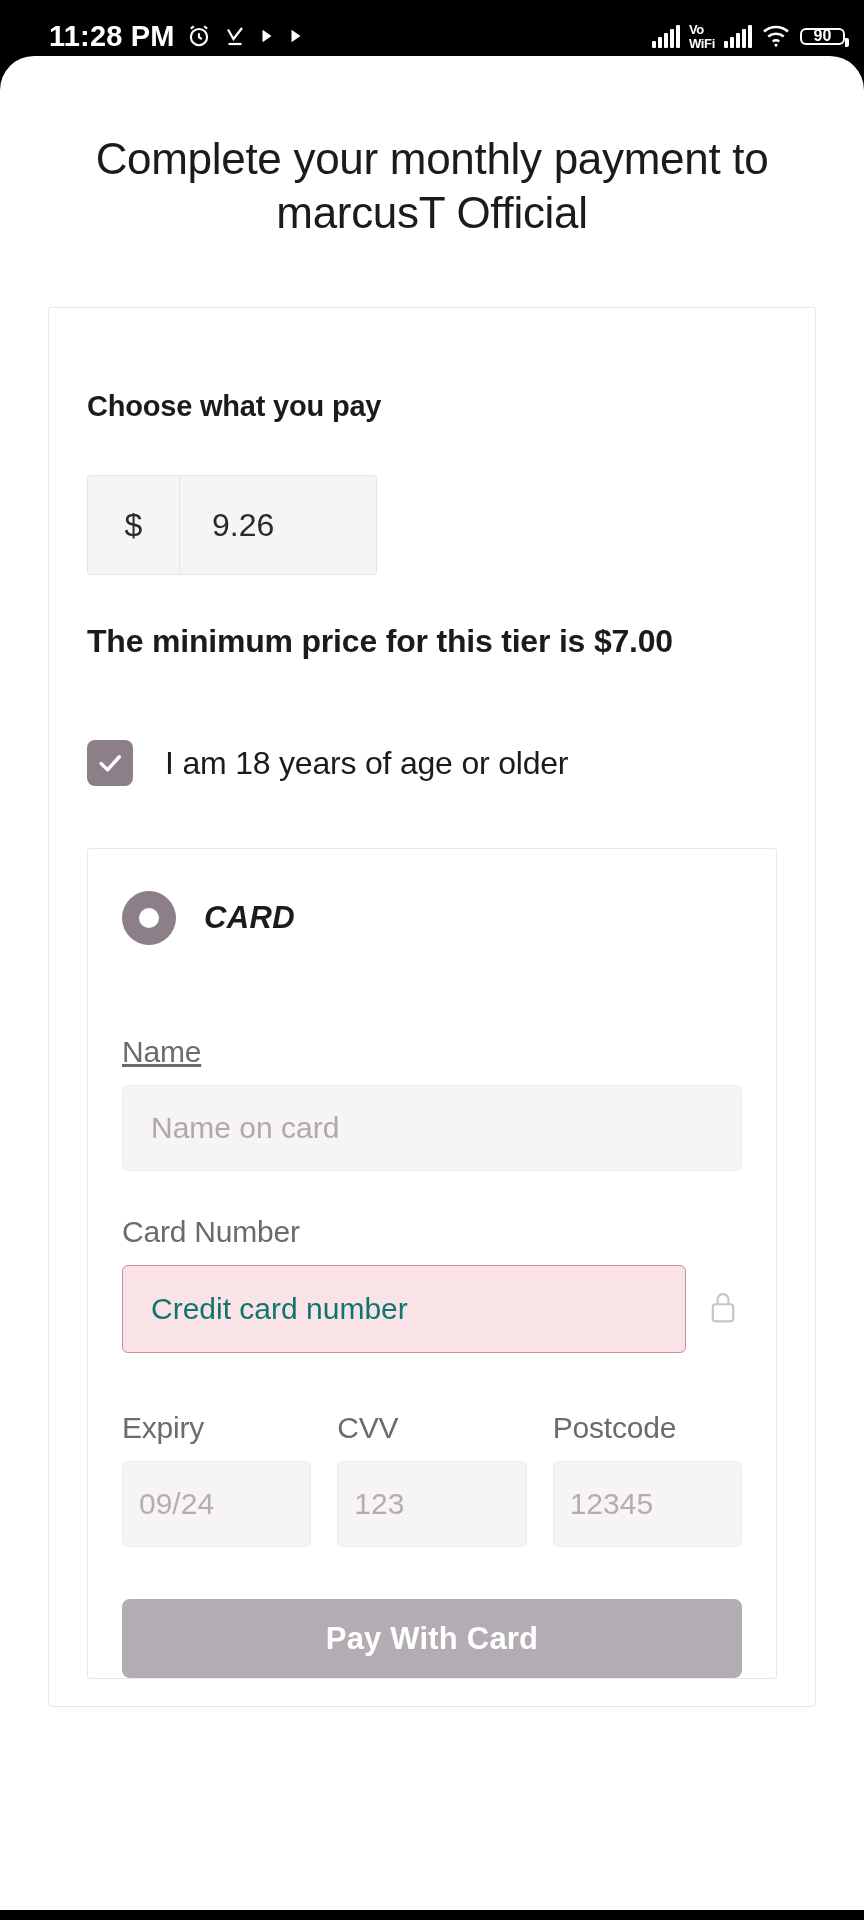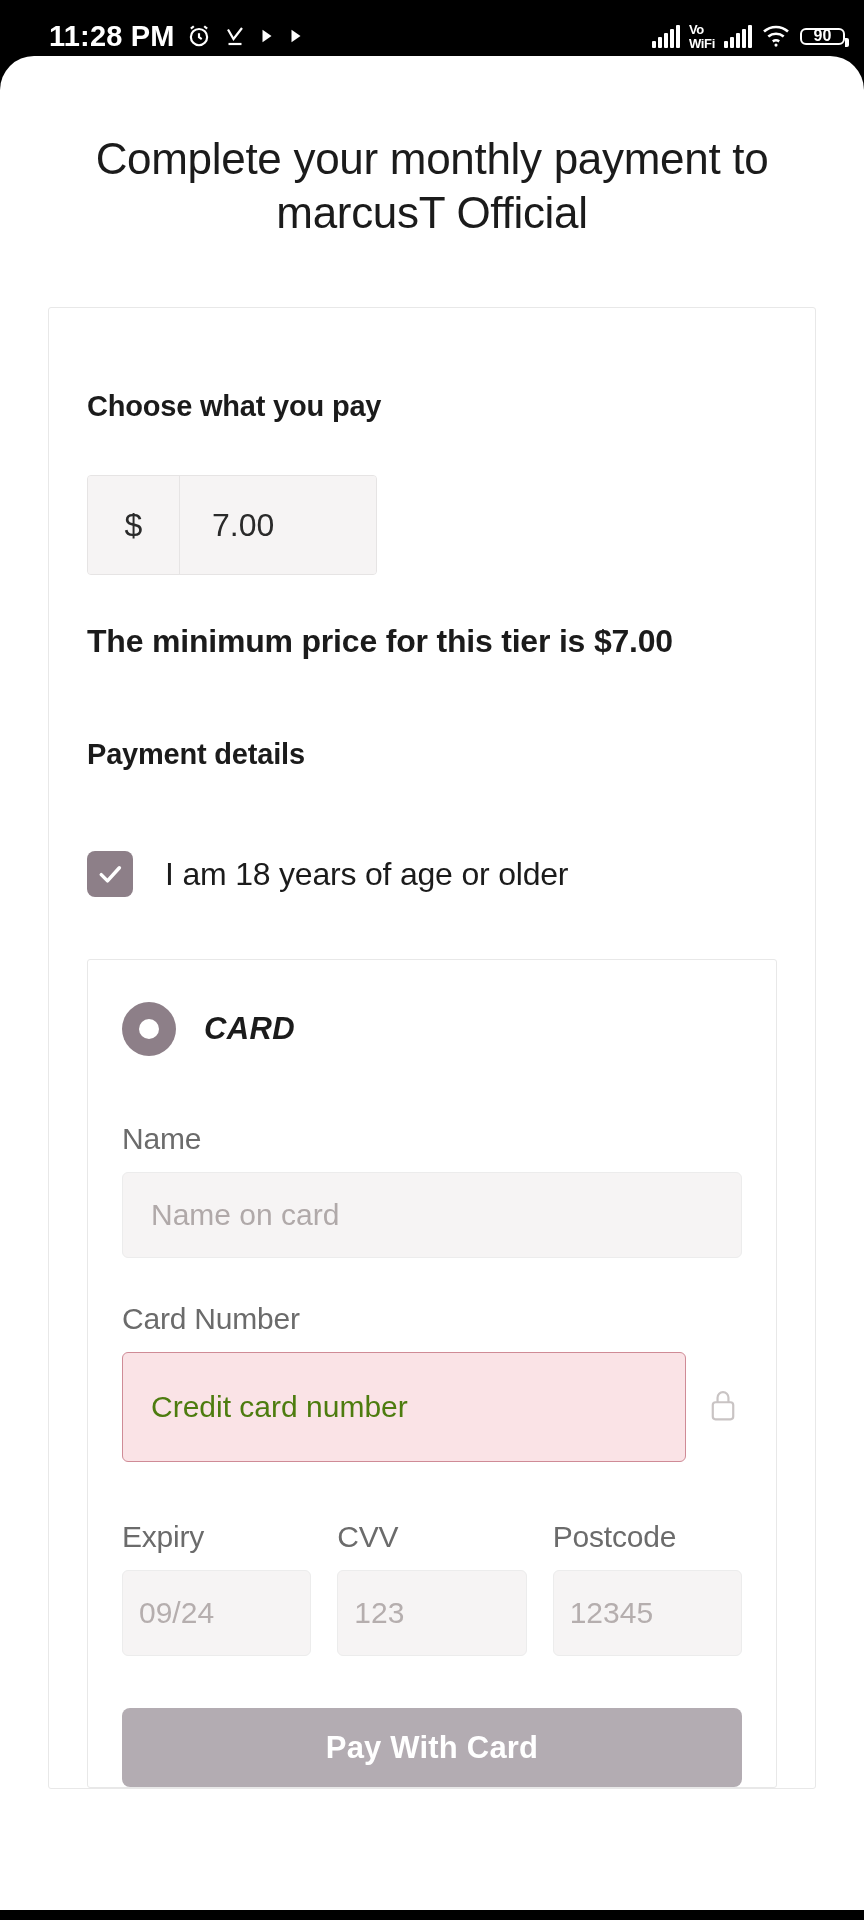--- a/index.html
+++ b/index.html
@@ -150,44 +150,44 @@
   .radio-dot { width: 20px; height: 20px; border-radius: 50%; background: #fff; }
   .method-label {
     font-size: 31px; font-weight: 700; color: #1b1b1b;
     letter-spacing: 0.4px;
     font-style: italic;
   }
   .field-label {
     font-size: 30px; color: #6b6b6b; font-weight: 400;
     letter-spacing: -0.2px;
   }
-  .lbl-name { margin-top: 66px; }
+  .lbl-name { margin-top: 90px; text-decoration: underline; }
   .input-box {
     margin-top: 16px;
     height: 86px;
     background: #f6f4f4;
     border: 1px solid #ececec;
     border-radius: 6px;
     display: flex; align-items: center;
     padding: 0 28px;
     font-size: 30px;
     color: #b0a9a9;
   }
   .lbl-cardnumber { margin-top: 44px; }
   .cardnum-row { display: flex; align-items: center; gap: 22px; margin-top: 16px; }
   .input-error {
     flex: 1;
-    height: 110px;
+    height: 88px;
     background: #fae3e6;
     border: 1px solid #cf8b96;
     border-radius: 6px;
     display: flex; align-items: center;
     padding: 0 28px;
     font-size: 30px;
-    color: #4d7c0f;
+    color: #0f766e;
   }
   .lock-icon { flex: 0 0 auto; width: 34px; }
   .triple-row { display: flex; gap: 26px; margin-top: 58px; }
   .triple-col { flex: 1; display: flex; flex-direction: column; }
   .small-input {
     margin-top: 16px;
     height: 86px;
     background: #f6f4f4;
     border: 1px solid #ececec;
     border-radius: 6px;
@@ -280,26 +280,25 @@
   <div class="screen">
 
     <h1 class="page-title">Complete your monthly payment to marcusT Official</h1>
 
     <div class="main-card">
 
       <div class="section-heading h-choose">Choose what you pay</div>
 
       <div class="amount-row">
         <div class="amount-prefix">$</div>
-        <div class="amount-value">7.00</div>
+        <div class="amount-value">9.26</div>
       </div>
 
       <div class="min-price">The minimum price for this tier is $7.00</div>
 
-      <div class="section-heading h-payment">Payment details</div>
 
       <div class="age-row">
         <span class="checkbox">
           <svg width="30" height="30" viewBox="0 0 24 24" fill="none" stroke="#fff" stroke-width="2.8" stroke-linecap="round" stroke-linejoin="round">
             <path d="M5 12.5 10 17.5 19.5 7"></path>
           </svg>
         </span>
         <span class="age-label">I am 18 years of age or older</span>
       </div>
 

